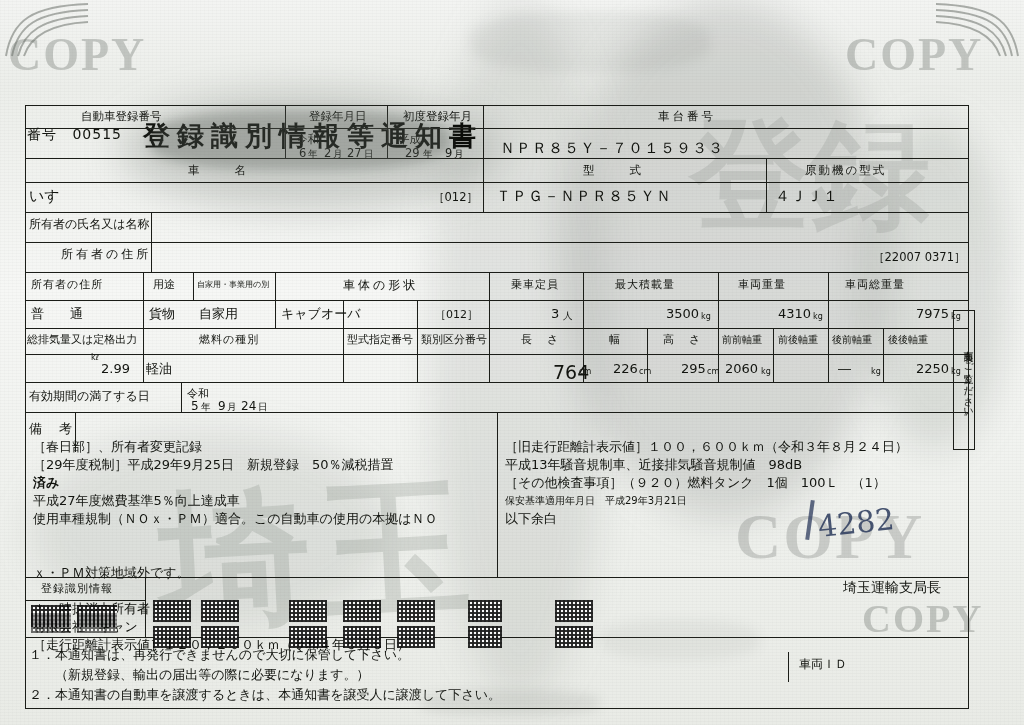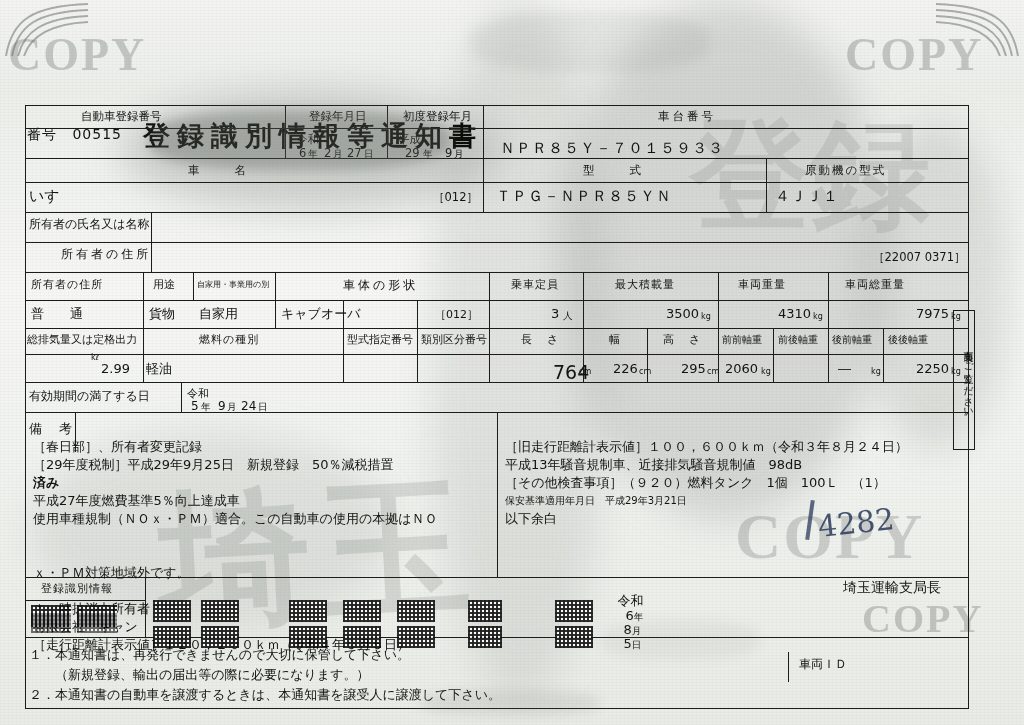--- a/index.html
+++ b/index.html
@@ -347,26 +347,20 @@
   <div class="qr" style="left:330px;top:540px;width:38px;height:22px;"></div>
   <div class="qr" style="left:384px;top:540px;width:38px;height:22px;"></div>
   <div class="qr" style="left:276px;top:566px;width:38px;height:22px;"></div>
   <div class="qr" style="left:330px;top:566px;width:38px;height:22px;"></div>
   <div class="qr" style="left:384px;top:566px;width:38px;height:22px;"></div>
   <div class="qr" style="left:455px;top:540px;width:34px;height:22px;"></div>
   <div class="qr" style="left:455px;top:566px;width:34px;height:22px;"></div>
   <div class="qr" style="left:542px;top:540px;width:38px;height:22px;"></div>
   <div class="qr" style="left:542px;top:566px;width:38px;height:22px;"></div>
 
-  <div class="t jp" style="left:588px;top:520px;font-size:13px;">
-    <span>令和</span>
-    <span style="margin-left:8px">6</span><span class="sm">年</span>
-    <span style="margin-left:6px">8</span><span class="sm">月</span>
-    <span style="margin-left:6px">5</span><span class="sm">日</span>
-  </div>
   <div class="t jp" style="left:830px;top:520px;font-size:14px;">埼玉運輸支局長</div>
   <div class="t jp" style="left:786px;top:598px;font-size:12px;">車両ＩＤ</div>
 
   <div class="t jp footer" style="left:16px;top:588px;font-size:13px;">１．本通知書は、再発行できませんので大切に保管して下さい。</div>
   <div class="t jp footer" style="left:16px;top:608px;font-size:13px;">　　（新規登録、輸出の届出等の際に必要になります。）</div>
   <div class="t jp footer" style="left:16px;top:628px;font-size:13px;">２．本通知書の自動車を譲渡するときは、本通知書を譲受人に譲渡して下さい。</div>
 
   <div class="backside jp">裏面もご覧ください。</div>
 </div>
 

